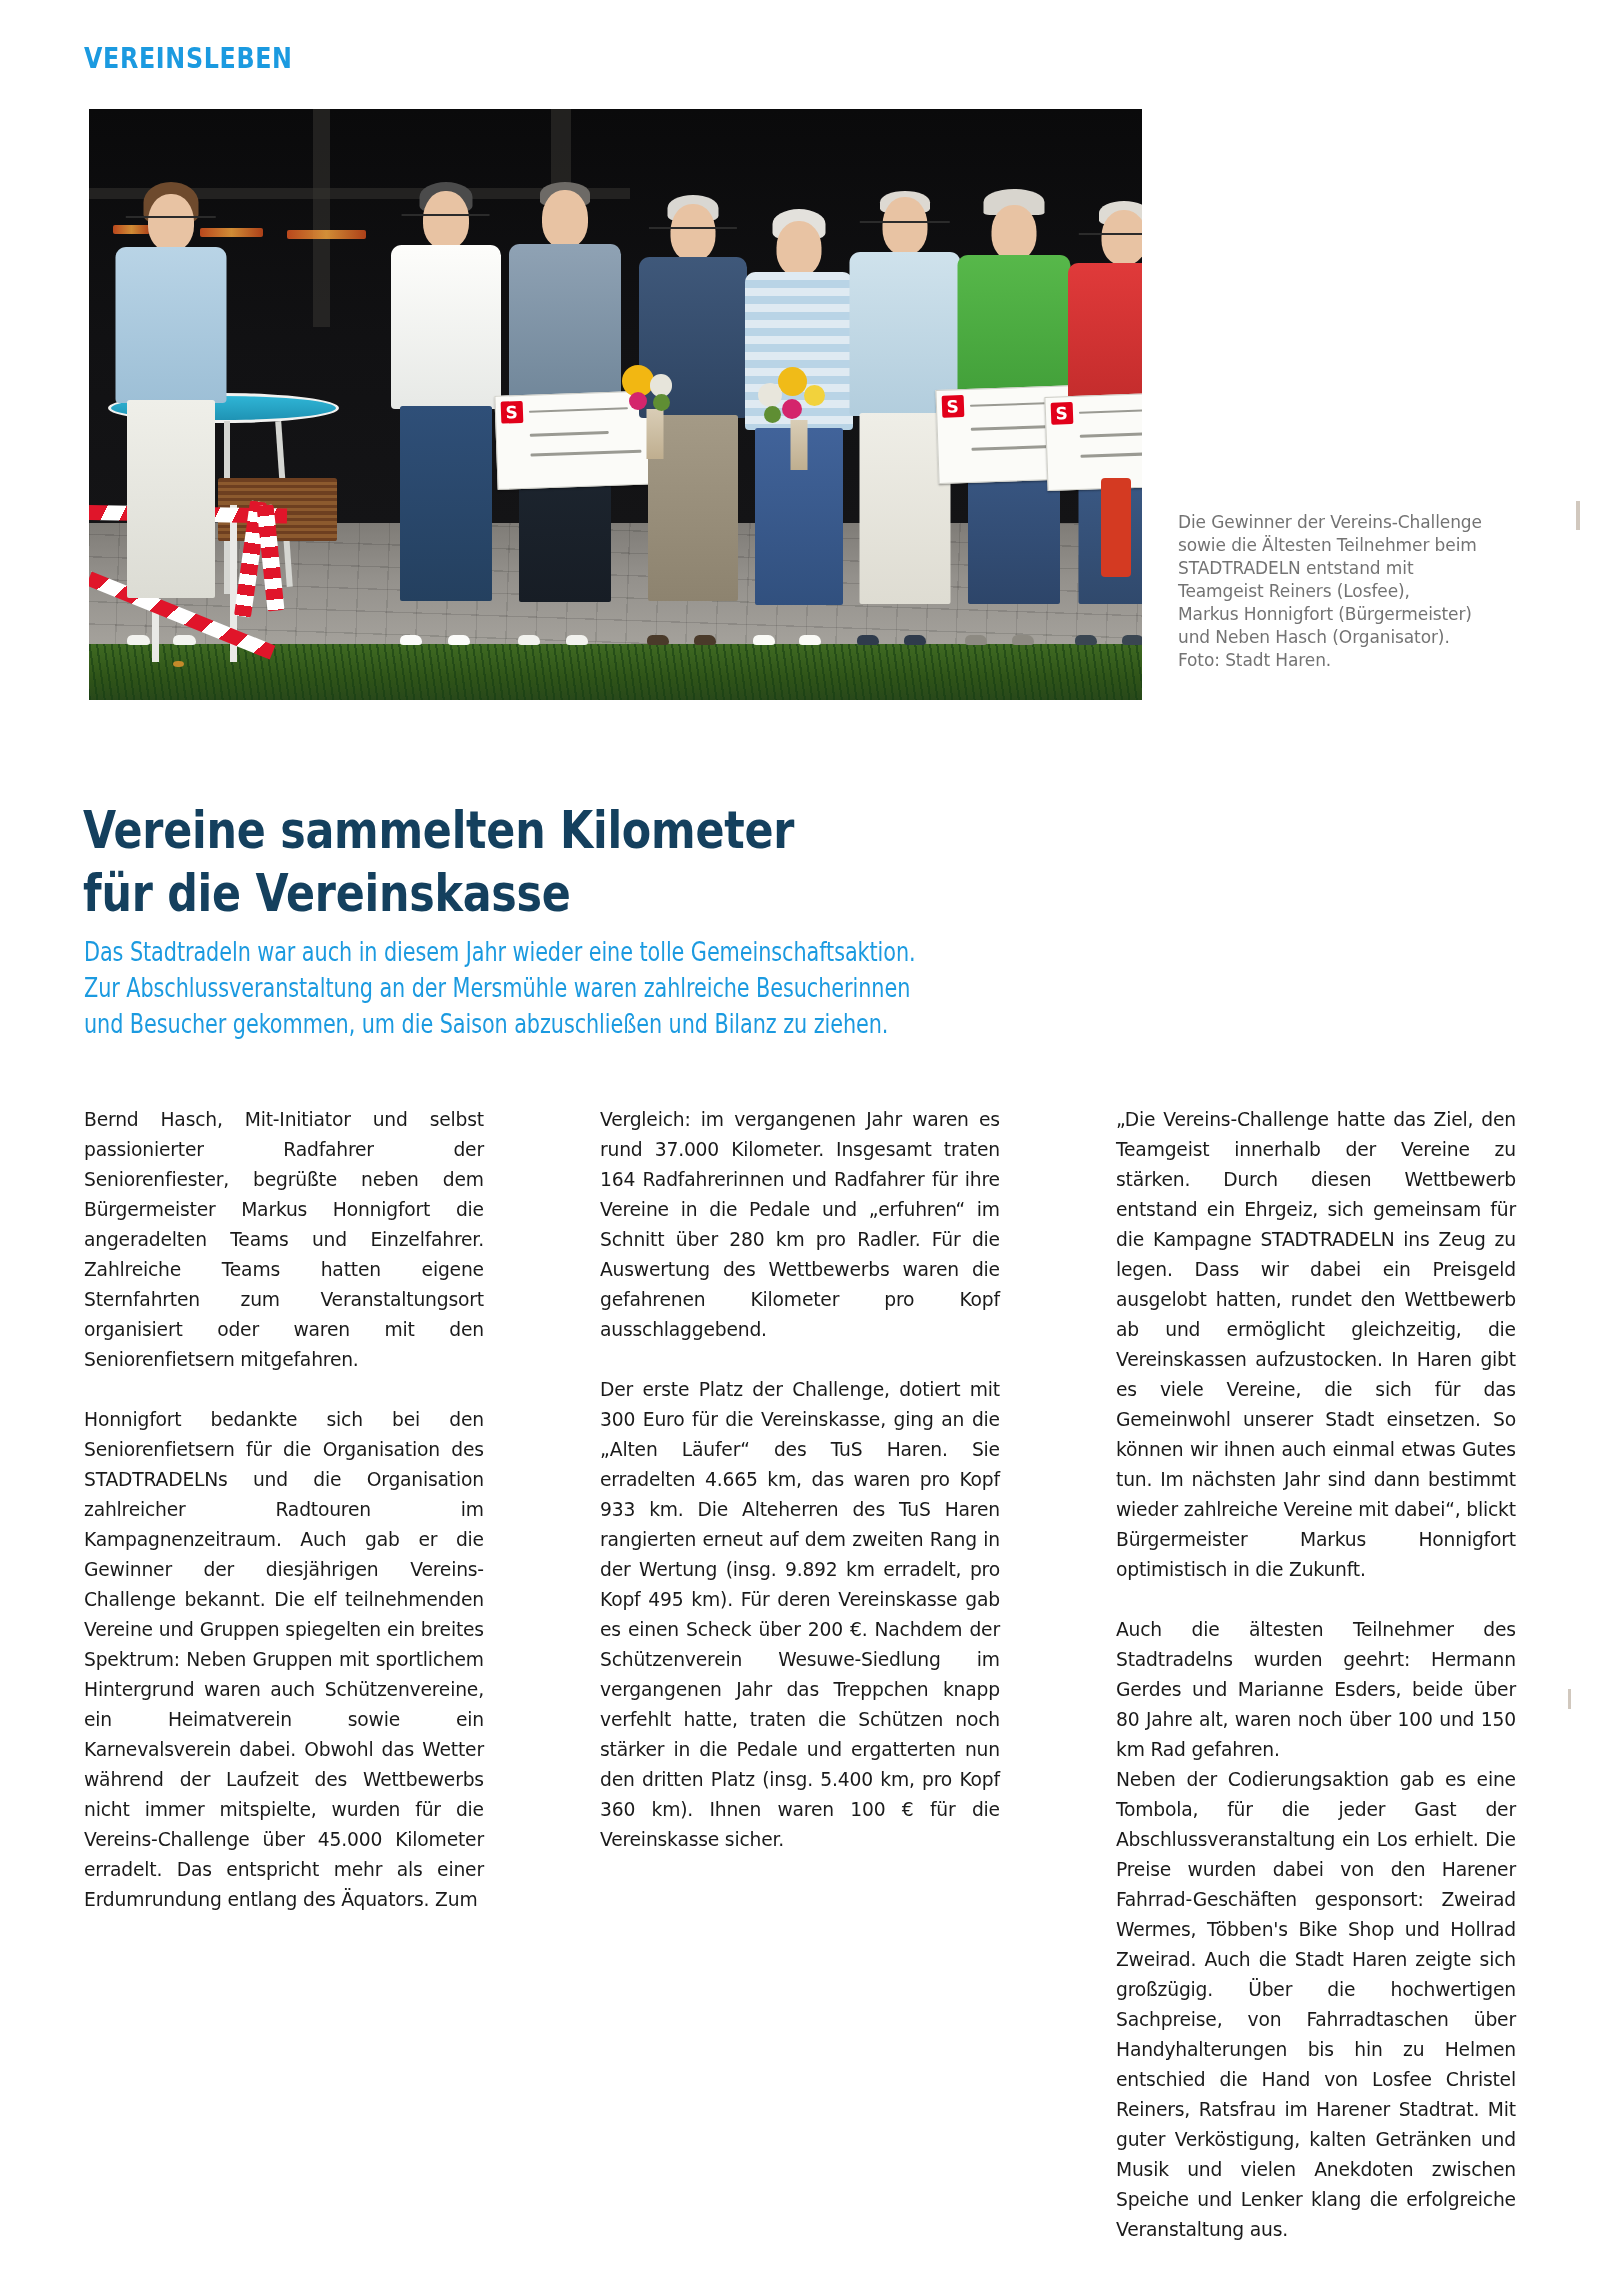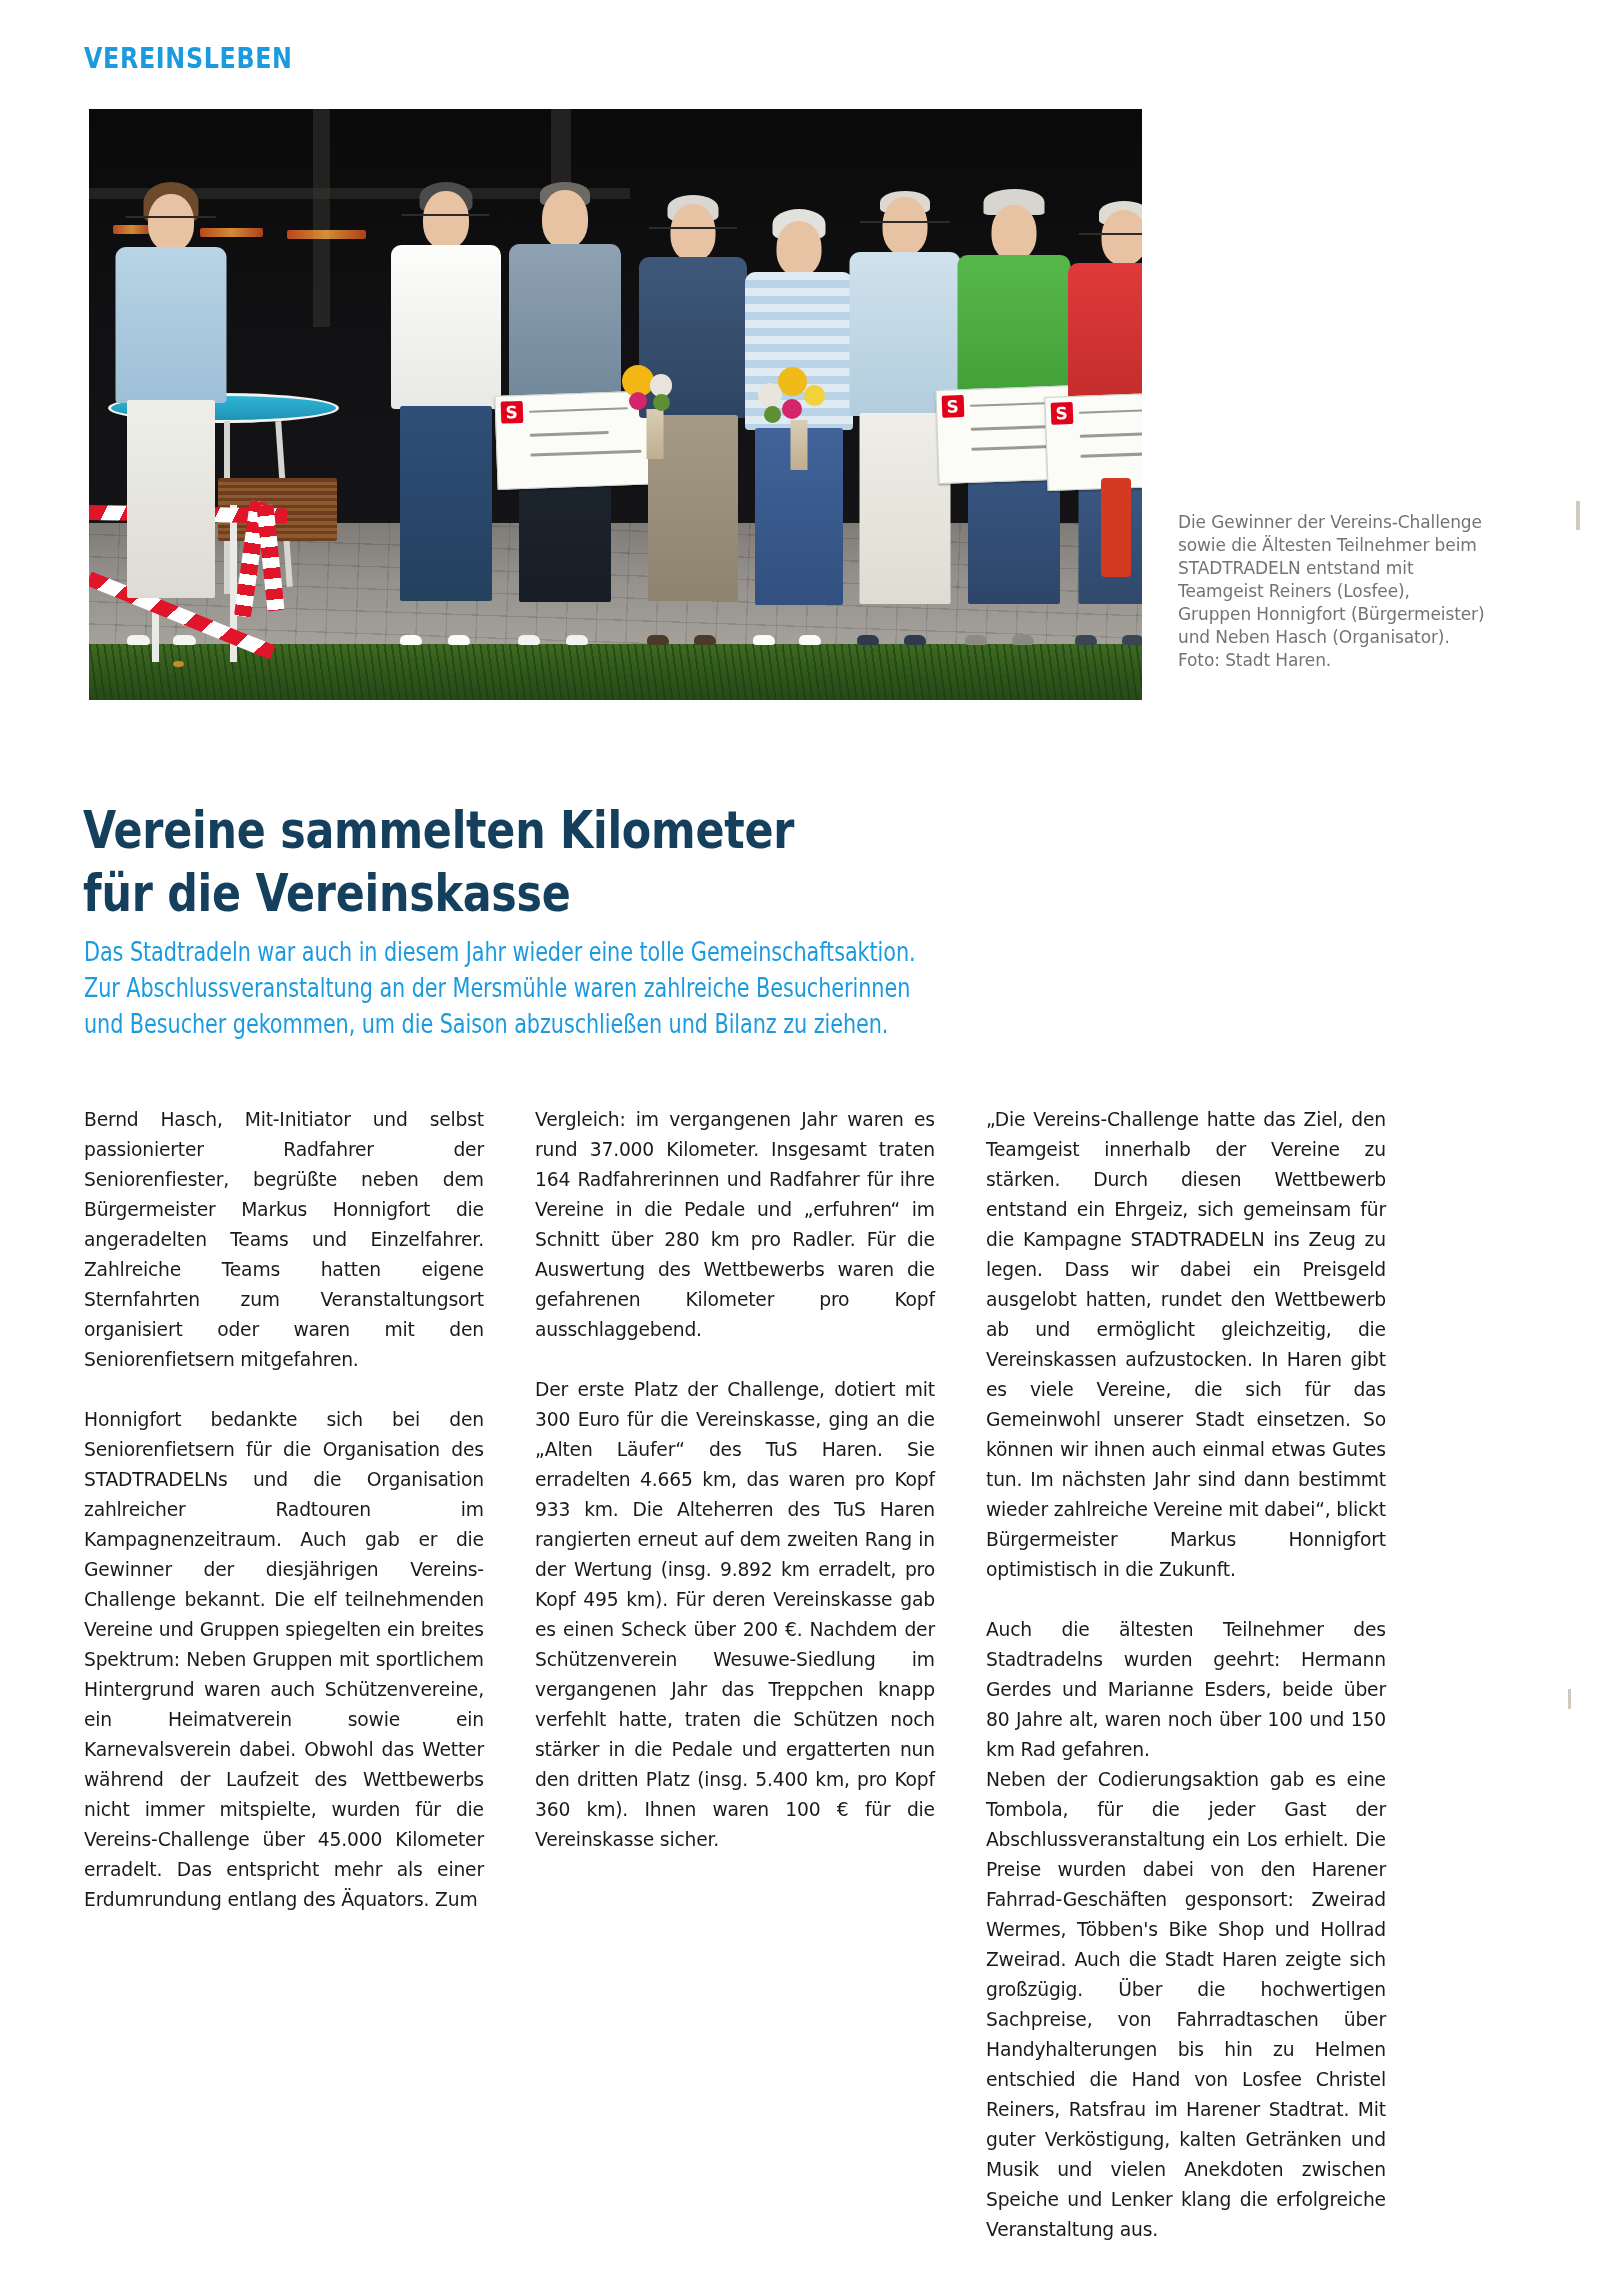--- a/index.html
+++ b/index.html
@@ -232,20 +232,21 @@
   .lead div { white-space: nowrap; }
 
   
   .cols {
     position: absolute;
     left: 84px;
     top: 1104px;
     width: 1438px;
     display: flex;
     gap: 45px;
+    justify-content: space-between;
   }
   .col {
     width: 406px;
     font-family: "DejaVu Sans", sans-serif;
     font-size: 19px;
     line-height: 30px;
     text-align: justify;
     color: #1a1a1a;
     letter-spacing: -0.2px;
     transform: scaleX(0.985);
@@ -439,21 +440,21 @@
       <div style="position:absolute;left:1012px;top:369px;width:30px;height:99px;background:#d43a22;border-radius:4px;"></div>
 
     </div>
   </div>
 
   <div class="caption">
     <div>Die Gewinner der Vereins-Challenge</div>
     <div>sowie die Ältesten Teilnehmer beim</div>
     <div>STADTRADELN entstand mit</div>
     <div>Teamgeist Reiners (Losfee),</div>
-    <div>Gruppen Honnigfort (Bürgermeister)</div>
+    <div>Markus Honnigfort (Bürgermeister)</div>
     <div>und Neben Hasch (Organisator).</div>
     <div>Foto: Stadt Haren.</div>
   </div>
 
   <h1 class="headline">
     <div>Vereine sammelten Kilometer</div>
     <div>für die Vereinskasse</div>
   </h1>
 
   <div class="lead">

